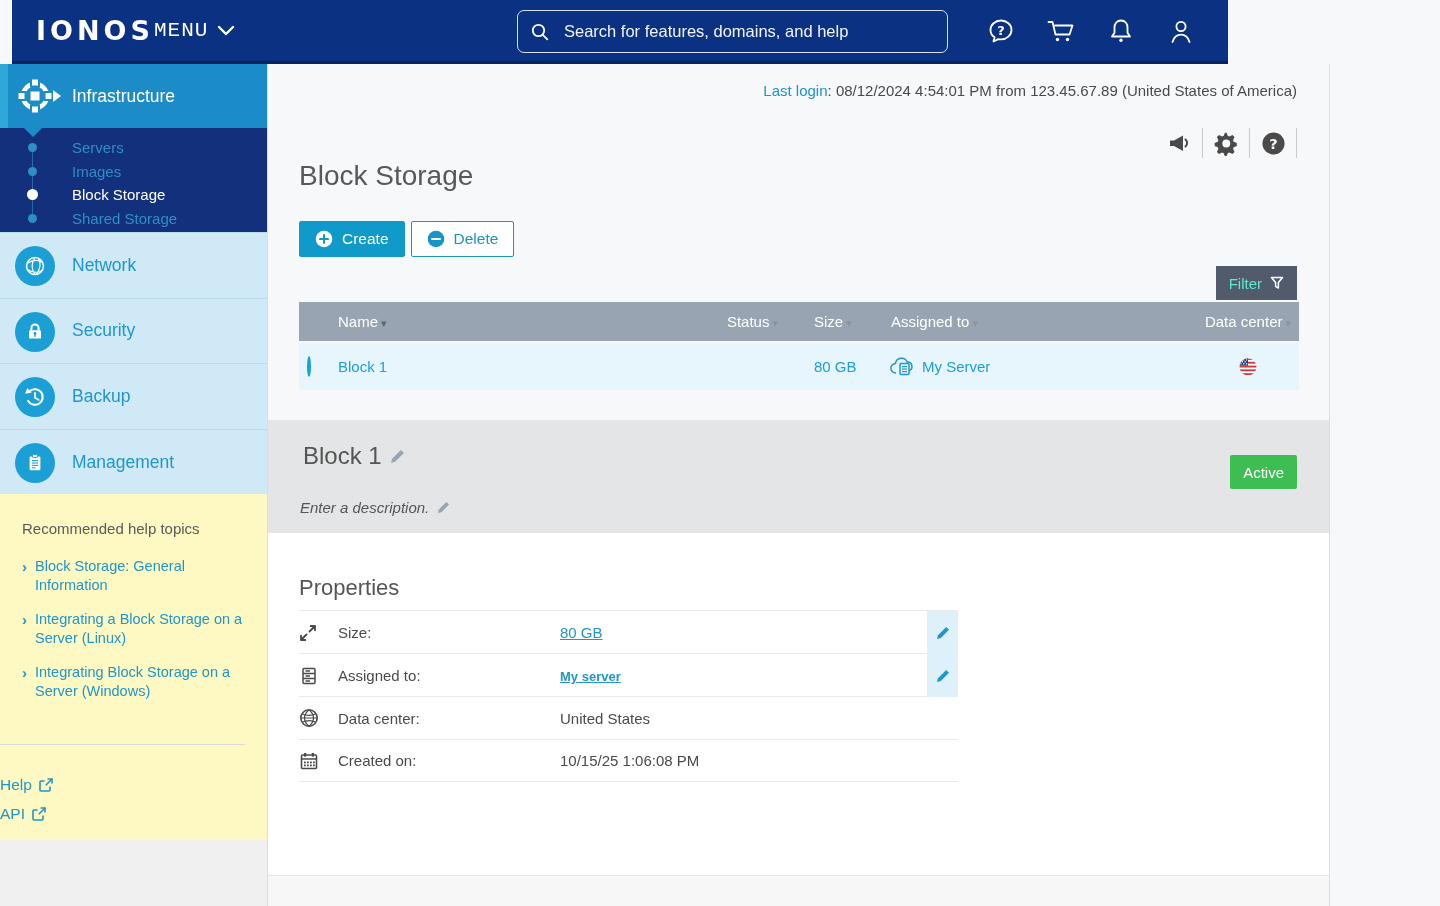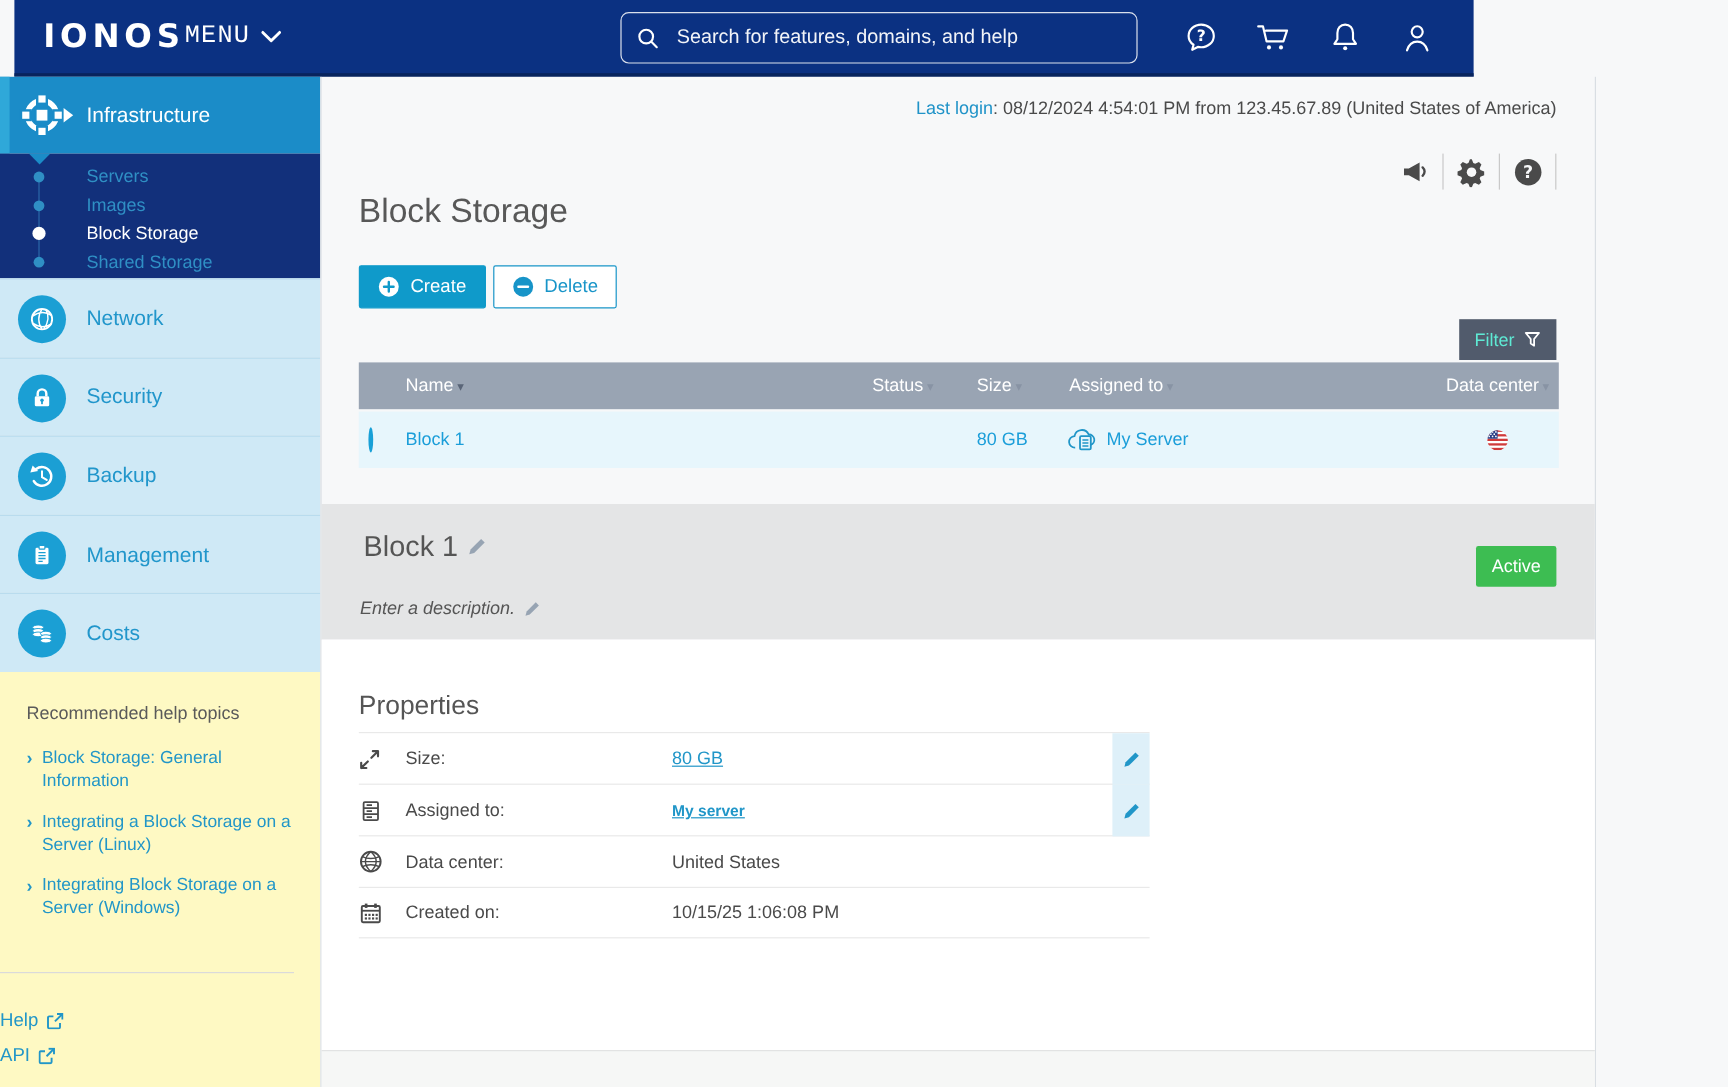--- a/index.html
+++ b/index.html
@@ -259,36 +259,20 @@
               <line x1="15" y1="20" x2="25" y2="20"></line>
               <line x1="15" y1="24" x2="25" y2="24"></line>
               <line x1="15" y1="28" x2="21" y2="28"></line>
             </g>
           </svg>
         <span class="tail" style="left:36px;top:14px;"></span>
       </div>
       <div class="label">Management</div>
     </div>
 
-    <div class="nav-item">
-      <div class="circle">
-        <svg width="26" height="26" viewBox="0 0 40 40">
-            <g fill="#fff" stroke="#1b9fd4" stroke-width="1.2">
-              <ellipse cx="15" cy="12" rx="7" ry="3"></ellipse>
-              <ellipse cx="15" cy="16.5" rx="7" ry="3"></ellipse>
-              <ellipse cx="15" cy="21" rx="7" ry="3"></ellipse>
-              <ellipse cx="25" cy="20" rx="7" ry="3"></ellipse>
-              <ellipse cx="25" cy="24.5" rx="7" ry="3"></ellipse>
-              <ellipse cx="25" cy="29" rx="7" ry="3"></ellipse>
-            </g>
-          </svg>
-        <span class="tail" style="left:36px;top:14px;"></span>
-      </div>
-      <div class="label">Costs</div>
-    </div>
 
     <div class="help-area" style="position:relative;height:346px;">
       <div class="help-title">Recommended help topics</div>
       <div class="help-topic">
         <span class="chev">›</span>
         <span>Block Storage: General Information</span>
       </div>
       <div class="help-topic">
         <span class="chev">›</span>
         <span>Integrating a Block Storage on a Server (Linux)</span>

